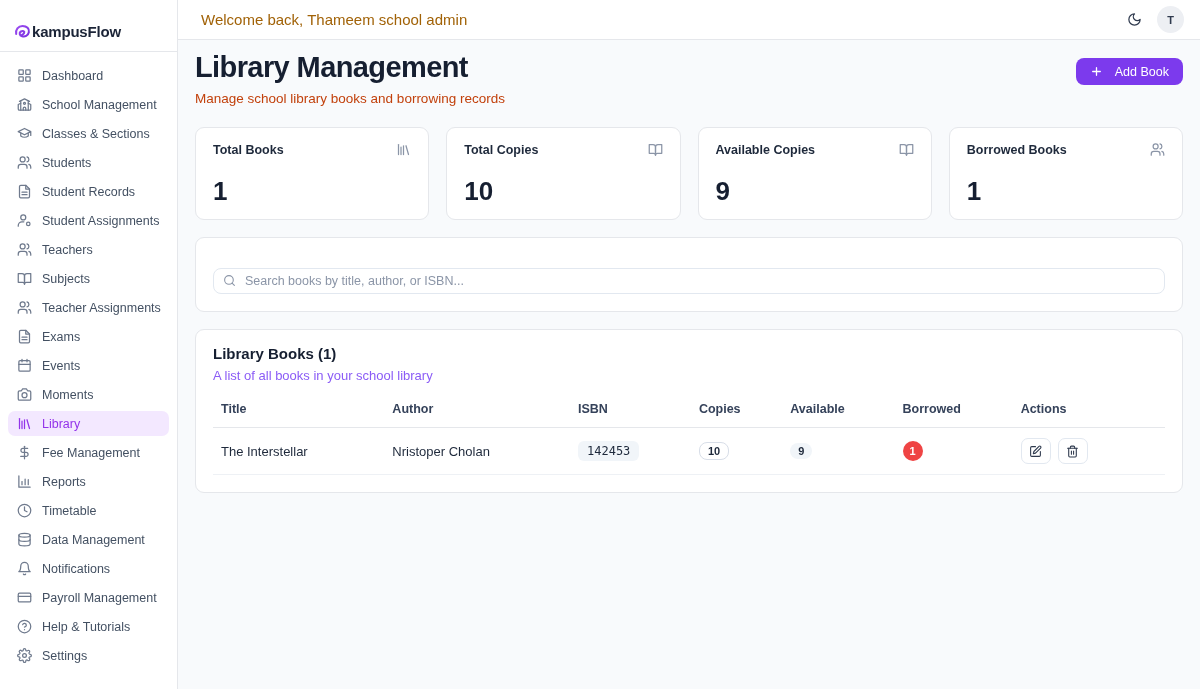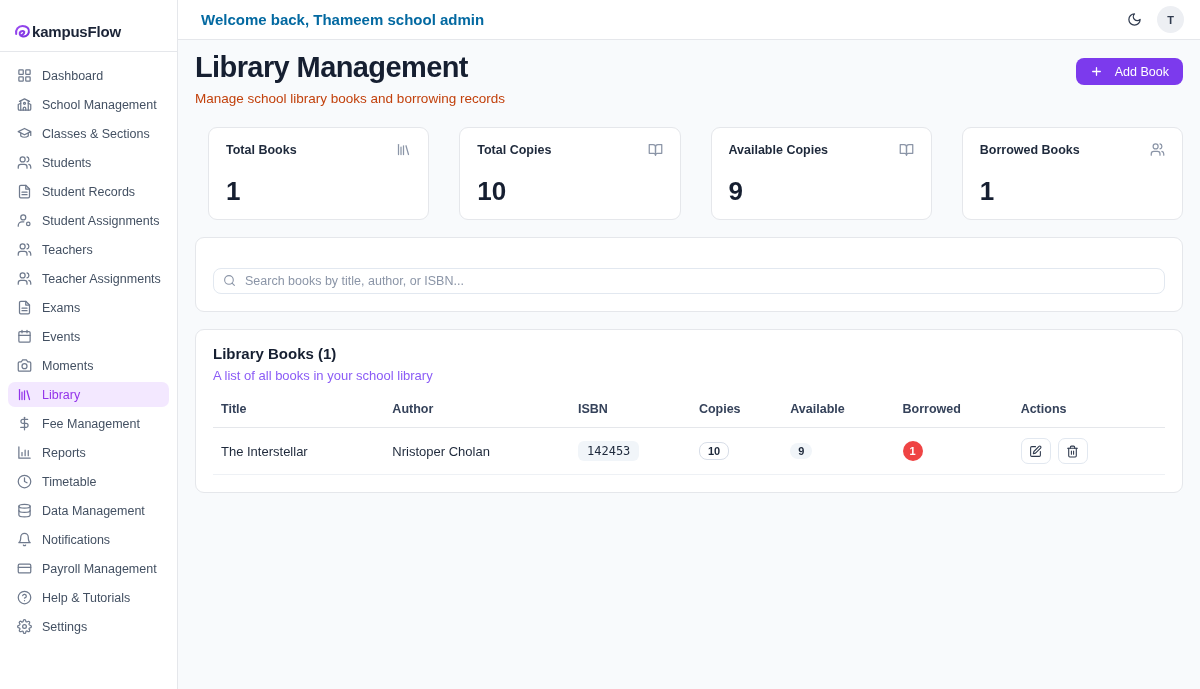--- a/index.html
+++ b/index.html
@@ -18,35 +18,35 @@
   .nav { padding:11px 8px; display:flex; flex-direction:column; gap:4px; }
   .nav-item { display:flex; align-items:center; gap:10px; padding:5px 9px; border-radius:7px; font-size:12.5px; font-weight:500; color:#435062; cursor:pointer; line-height:14px; white-space:nowrap; }
   .nav-item .nav-ic { display:flex; }
   .nav-item svg { width:15px; height:15px; color:#6f7a8d; }
   .nav-item.active { background:#f3e8ff; color:#9333ea; }
   .nav-item.active svg { color:#9333ea; }
 
   
   .main { flex:1; display:flex; flex-direction:column; background:#f8fafc; min-width:0; }
   .topbar { height:40px; flex:0 0 40px; background:#fff; border-bottom:1px solid #e5e7eb; display:flex; align-items:center; padding:0 16px 0 23px; }
-  .welcome { font-size:15px; font-weight:700; color:#0369a1; }
+  .welcome { font-size:15px; font-weight:400; color:#a16207; }
   .topbar-right { margin-left:auto; display:flex; align-items:center; gap:15px; }
   .theme-toggle { background:none; border:none; padding:0; display:flex; cursor:pointer; }
   .theme-toggle svg { width:15px; height:15px; color:#2f3a4e; }
   .avatar { width:27px; height:27px; border-radius:50%; background:#edeff3; color:#2f3a4e; font-size:11px; font-weight:600; display:flex; align-items:center; justify-content:center; cursor:pointer; }
 
   .content { padding:11px 17px 17px; overflow:hidden; }
   .page-head { display:flex; justify-content:space-between; align-items:flex-start; margin-bottom:21px; }
   .page-title { font-size:29px; font-weight:800; color:#161f31; margin:0 0 7px; letter-spacing:-0.6px; line-height:33px; }
   .page-sub { font-size:13.5px; color:#c2410c; }
   .add-btn { margin-top:7px; background:#7c3aed; color:#fff; border:none; border-radius:8px; height:27px; padding:0 14px; font-size:12.5px; font-weight:500; display:flex; align-items:center; gap:12px; cursor:pointer; font-family:inherit; }
   .add-btn svg { width:13px; height:13px; }
 
   .stats { display:grid; grid-template-columns:repeat(4,1fr); gap:17px; margin-bottom:17px; }
-  .stat-card { background:#fff; border:1px solid #e5e7eb; border-radius:9px; height:93px; padding:14px 17px 15px; display:flex; flex-direction:column; justify-content:space-between;margin-left:13px; }
+  .stat-card { background:#fff; border:1px solid #e5e7eb; border-radius:9px; height:93px; padding:14px 17px 15px; display:flex; flex-direction:column; justify-content:space-between; }
   .stat-top { display:flex; align-items:center; justify-content:space-between; }
   .stat-label { font-size:12.5px; font-weight:600; color:#1e293b; }
   .stat-top svg { width:15px; height:15px; color:#8b95a7; }
   .stat-value { font-size:26px; font-weight:800; color:#161f31; line-height:26px; }
 
   .panel { background:#fff; border:1px solid #e5e7eb; border-radius:9px; padding:15px 17px 17px; margin-bottom:17px; }
   .panel-title { font-size:15px; font-weight:700; color:#161f31; }
   .panel-desc { font-size:13px; color:#8b5cf6; margin-top:6px; }
 
   .search-wrap { position:relative; margin-top:15px; }
@@ -159,20 +159,29 @@
         <div class="nav-item">
           <span class="nav-ic">
             <svg viewBox="0 0 24 24" fill="none" stroke="currentColor" stroke-width="2" stroke-linecap="round" stroke-linejoin="round">
               <path d="M16 21v-2a4 4 0 0 0-4-4H6a4 4 0 0 0-4 4v2"></path>
               <circle cx="9" cy="7" r="4"></circle>
               <path d="M22 21v-2a4 4 0 0 0-3-3.87"></path>
               <path d="M16 3.13a4 4 0 0 1 0 7.75"></path>
             </svg>
           </span>
           <span>Teachers</span>
+        </div>
+        <div class="nav-item">
+          <span class="nav-ic">
+            <svg viewBox="0 0 24 24" fill="none" stroke="currentColor" stroke-width="2" stroke-linecap="round" stroke-linejoin="round">
+              <path d="M2 4h6a4 4 0 0 1 4 4v13a3 3 0 0 0-3-3H2z"></path>
+              <path d="M22 4h-6a4 4 0 0 0-4 4v13a3 3 0 0 1 3-3h7z"></path>
+            </svg>
+          </span>
+          <span>Subjects</span>
         </div>
         <div class="nav-item">
           <span class="nav-ic">
             <svg viewBox="0 0 24 24" fill="none" stroke="currentColor" stroke-width="2" stroke-linecap="round" stroke-linejoin="round">
               <path d="M16 21v-2a4 4 0 0 0-4-4H6a4 4 0 0 0-4 4v2"></path>
               <circle cx="9" cy="7" r="4"></circle>
               <path d="M22 21v-2a4 4 0 0 0-3-3.87"></path>
               <path d="M16 3.13a4 4 0 0 1 0 7.75"></path>
             </svg>
           </span>

